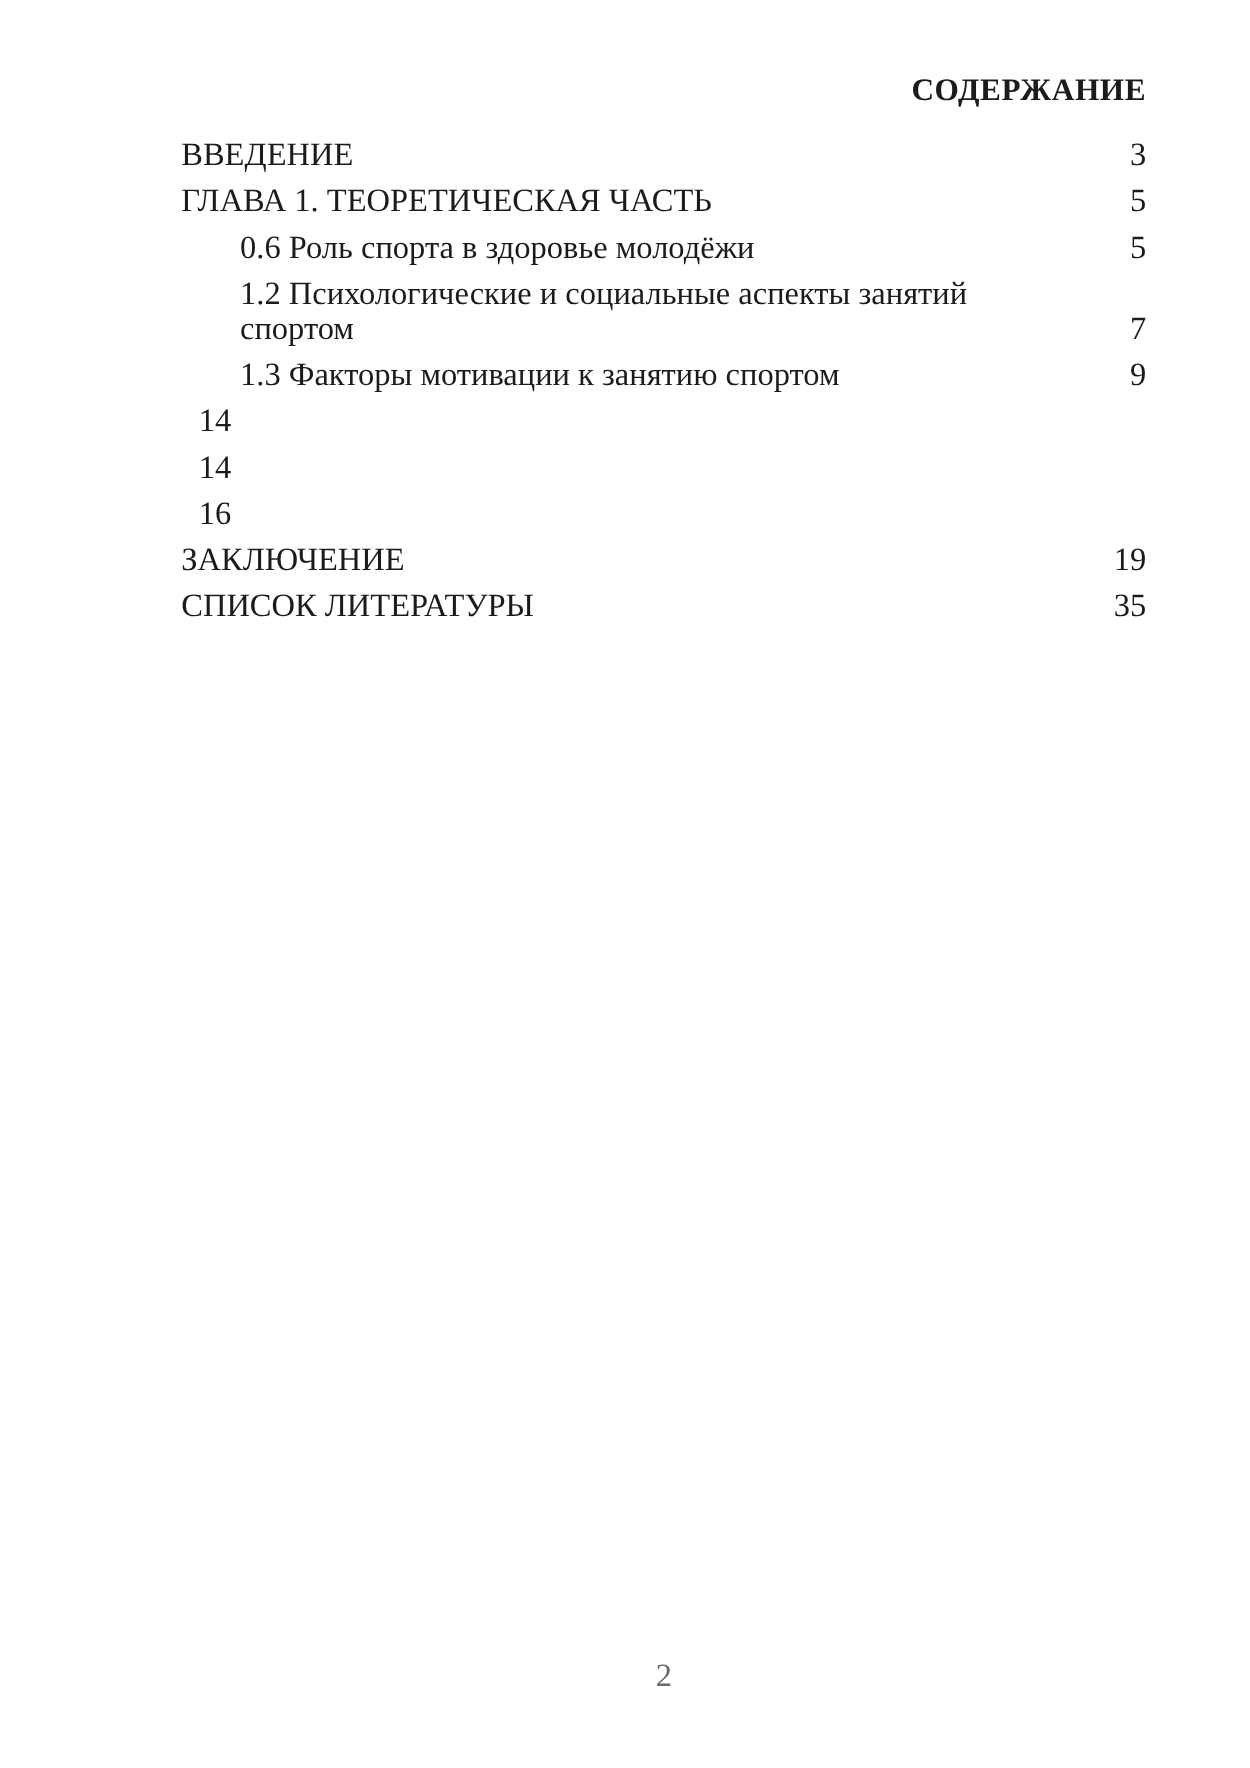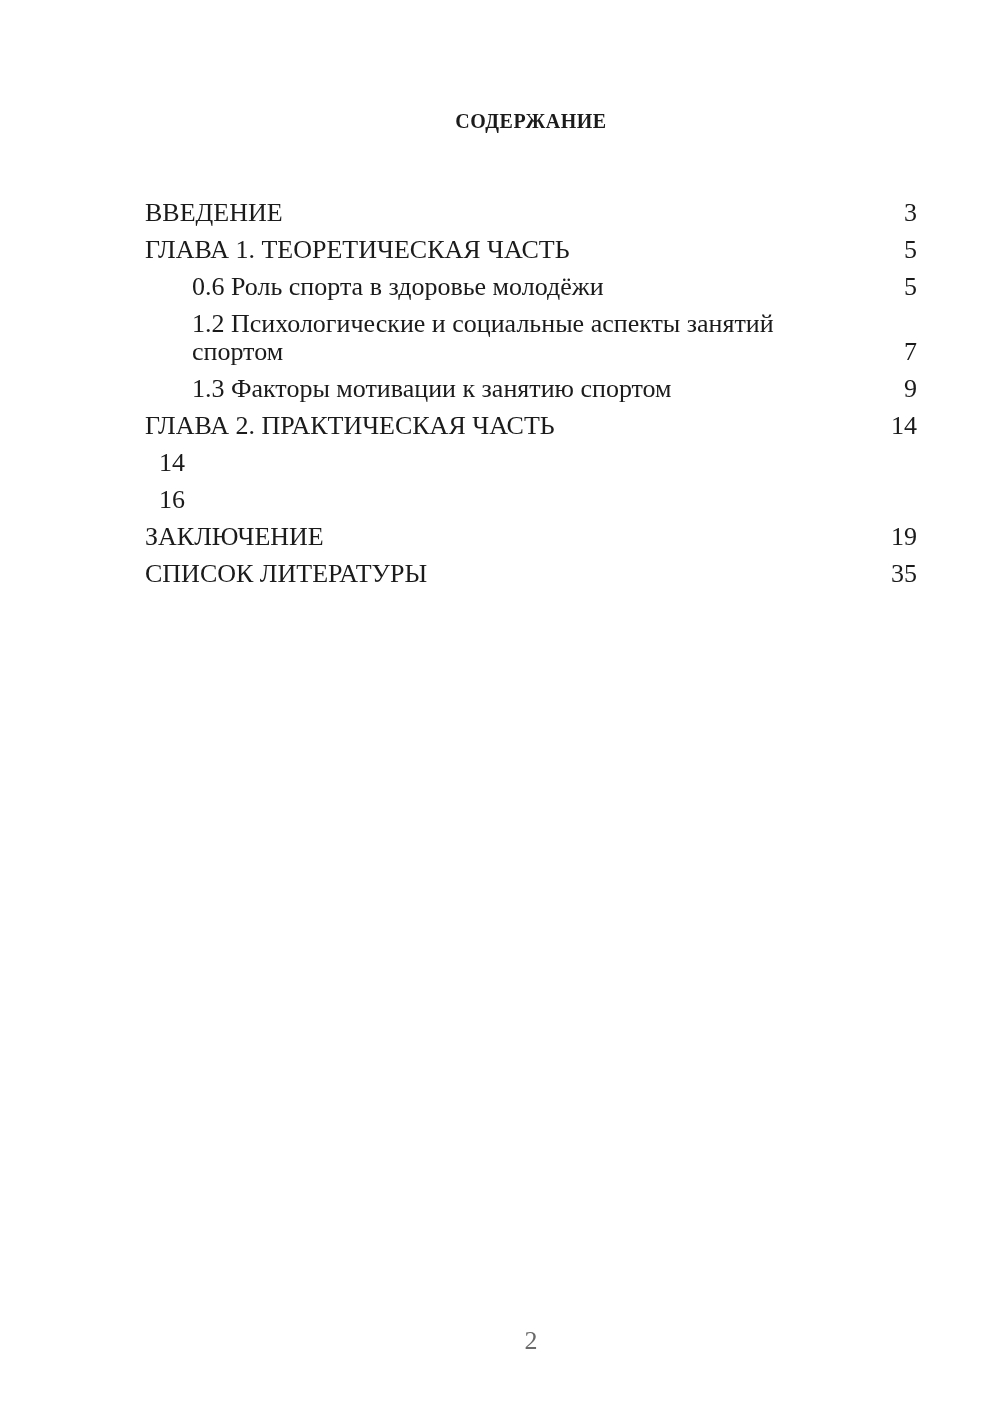--- a/index.html
+++ b/index.html
@@ -13,29 +13,29 @@
     overflow: hidden;
   }
   .page {
     position: absolute;
     left: 145px;
     top: 0;
     width: 772px;
     height: 1414px;
   }
   .doc-title {
-    padding-top: 104px;
-    text-align: center;
+    padding-top: 56px;
+    text-align: right;
     font-weight: bold;
-    font-size: 20px;
+    font-size: 25px;
     line-height: 34px;
     letter-spacing: 0.5px;
   }
   .toc-list {
-    margin-top: 61px;
+    margin-top: 20px;
   }
   .toc-entry {
     display: flex;
     justify-content: space-between;
     align-items: flex-end;
     font-size: 26px;
     line-height: 28px;
     margin-bottom: 9px;
   }
   .toc-entry.level-1 .toc-label {
@@ -89,21 +89,20 @@
     <span class="toc-page">7</span>
   </div>
 
   <div class="toc-entry level-1">
     <span class="toc-label">1.3 Факторы мотивации к занятию спортом</span>
     <span class="toc-page">9</span>
   </div>
 
 
   <div class="toc-entry level-0">
-    <span class="toc-label">ГЛАВА 2. ПРАКТИЧЕСКАЯ ЧАСТЬ</span>
     <span class="toc-page">14</span>
   </div>
 
   <div class="toc-entry level-1">
     <span class="toc-page">14</span>
   </div>
 
   <div class="toc-entry level-1">
     <span class="toc-page">16</span>
   </div>

